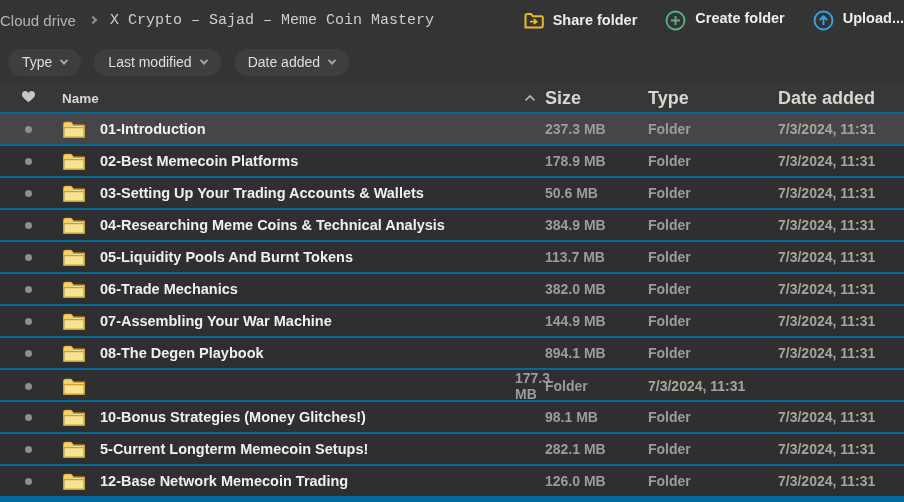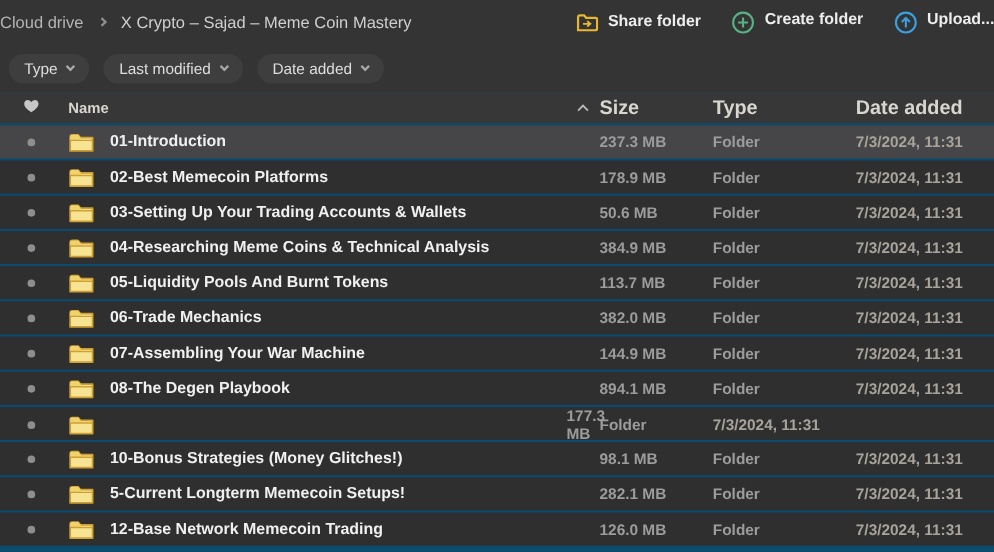--- a/index.html
+++ b/index.html
@@ -12,21 +12,21 @@
   }
 
   
   .topbar {
     height:40px;
     display:flex;
     align-items:center;
   }
   .breadcrumb { display:flex; align-items:center; gap:12px; font-size:15px; }
   .crumb-root { color:#b4b4b4; cursor:pointer; }
-  .crumb-current { color:#cfcfcf; }
+  .crumb-current { color:#cfcfcf;font-family:Liberation Mono, monospace; }
   .chev-right {
     width:6px; height:6px;
     border-right:2px solid #8f8f8f;
     border-bottom:2px solid #8f8f8f;
     transform:rotate(-45deg);
     display:inline-block;
     margin:0 2px;
   }
   .actions {
     margin-left:auto;
@@ -74,21 +74,21 @@
     width:6px; height:6px;
     border-right:2px solid #a9a9a9;
     border-bottom:2px solid #a9a9a9;
     transform:rotate(45deg) translate(-1px,-1px);
     display:inline-block;
   }
 
   
   .table {
     height:418px;
-    background:#0c4a6e;
+    background:#0369a1;
   }
   .grid-row {
     display:grid;
     grid-template-columns:56px 38px 1fr 30px 103px 130px 126px;
     align-items:center;
     height:30px;
   }
   .header-row {
     height:28px;
     background:#373737;

